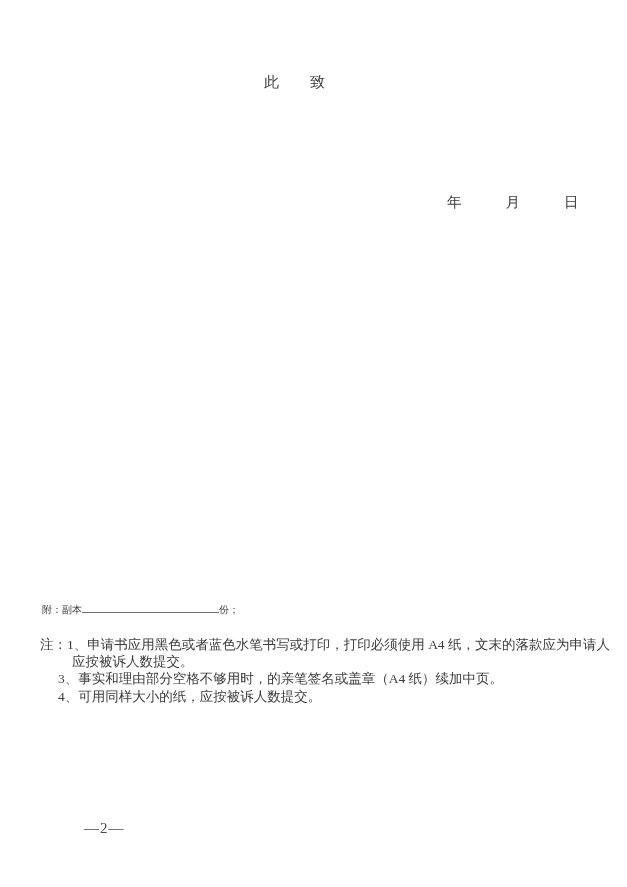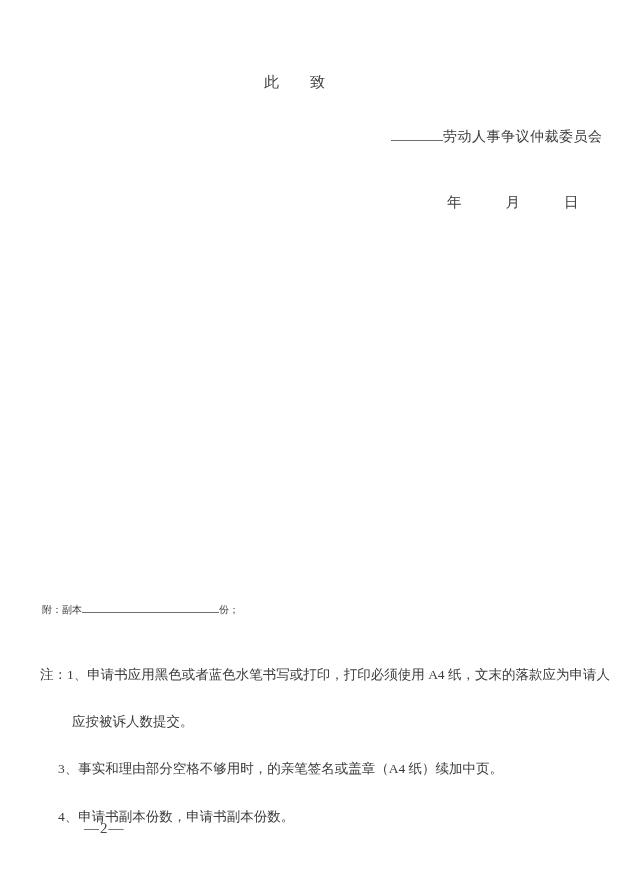--- a/index.html
+++ b/index.html
@@ -53,44 +53,41 @@
   
   .attachment {
     left: 42px; top: 599px;
     font-size: 10px;
   }
   .notes {
     left: 40px; top: 636px;
     font-size: 13.5px;
     line-height: 17.2px;
   }
-  .note-row { white-space: nowrap; margin-top: 30px; }
+  .note-row { white-space: nowrap; }
   .note-cont { margin-left: 32px; }
   .note-sub  { margin-left: 18px; }
 
   .pagenum {
     left: 84px; top: 820px;
     font-size: 15px;
     letter-spacing: 1px;
     color: #474747;
   }
 </style>
 </head>
 <body>
 
 <div class="page">
 
   <div class="abs closing">
     <span>此</span>
     <span>致</span>
   </div>
 
-  <div class="abs committee">
-    <span class="blank w52"></span><span>劳动人事争议仲裁委员会</span>
-  </div>
 
 
   <div class="abs dateline">
     <span>年</span>
     <span>月</span>
     <span>日</span>
   </div>
 
   <div class="abs attachment">
     <span>附：副本</span><span class="blank w137"></span><span>份；</span>
@@ -100,19 +97,19 @@
     <div class="note-row">
       <span>注：</span><span>1、</span><span>申请书应用黑色或者蓝色水笔书写或打印，打印必须使用 A4 纸，文末的落款应为申请人</span>
     </div>
     <div class="note-row note-cont">
       <span>应按被诉人数提交。</span>
     </div>
     <div class="note-row note-sub">
       <span>3、</span><span>事实和理由部分空格不够用时，的亲笔签名或盖章（A4 纸）续加中页。</span>
     </div>
     <div class="note-row note-sub">
-      <span>4、</span><span>申请书副本份数，申请书副本份数。</span>
+      <span>4、</span><span>可用同样大小的纸，应按被诉人数提交。</span>
     </div>
   </div>
 
   <div class="abs pagenum">—2—</div>
 
 </div>
 
 </body></html>

